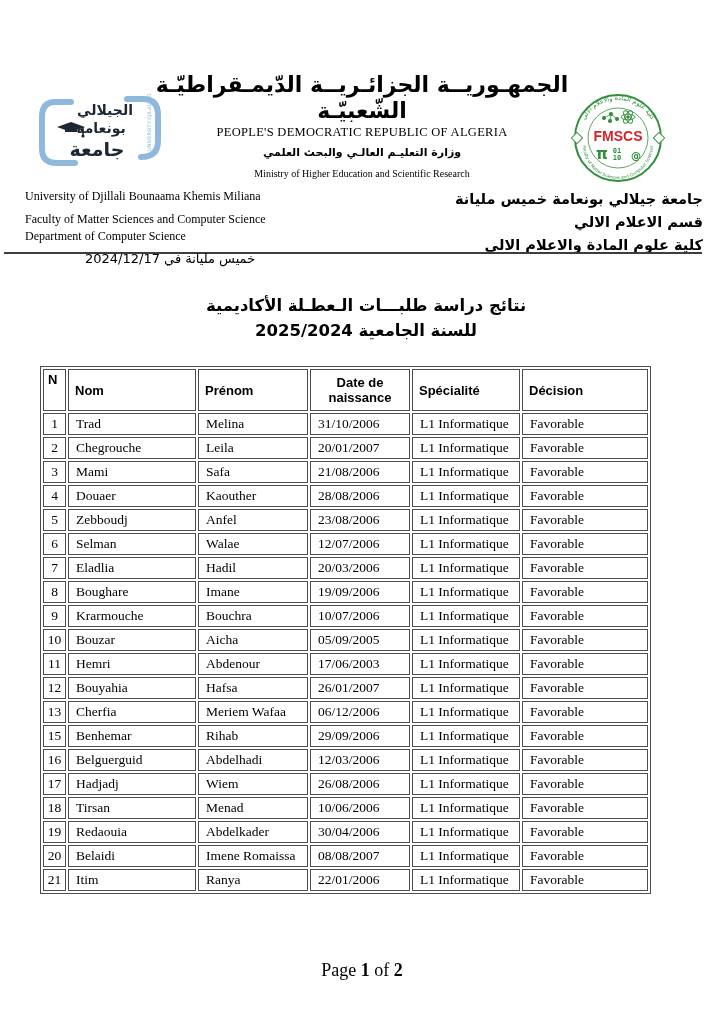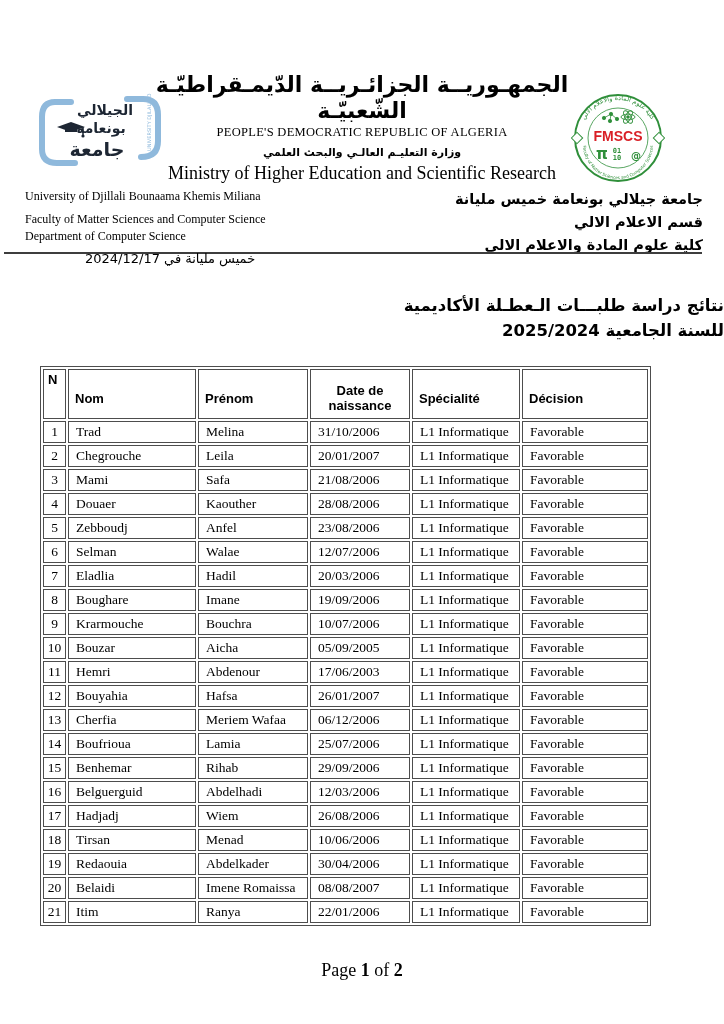--- a/index.html
+++ b/index.html
@@ -20,21 +20,21 @@
 
   
   .header-center {
     position: absolute;
     top: 72px; left: 130px; right: 130px;
     text-align: center;
   }
   .republic-ar { font-size: 22px; font-weight: bold; line-height: 26px; }
   .republic-en { font-size: 12.5px; line-height: 17px; letter-spacing: 0.3px; }
   .ministry-ar { font-size: 11px; font-weight: bold; line-height: 23px; }
-  .ministry-en { font-size: 18px; line-height: 19px; }
+  .ministry-en { font-size: 10px; line-height: 19px; }
 
   .logo-left  { position: absolute; top: 93px; left: 35px;  width: 128px; height: 78px; }
   .logo-right { position: absolute; top: 92px; left: 571px; width: 94px;  height: 92px; }
 
   
   .institutions {
     position: absolute;
     top: 188px; left: 25px; right: 21px;
     display: flex;
     justify-content: space-between;
@@ -54,20 +54,21 @@
     position: absolute;
     top: 251px; left: 85px;
     font-size: 13px;
     font-weight: normal;
   }
 
   
   .doc-title {
     position: absolute;
     top: 293px; left: 8px; right: 0;
+    text-align: center;
     font-weight: bold;
     font-size: 16.5px;
     line-height: 25px;
   }
 
   
   table.results {
     position: absolute;
     top: 366px; left: 40px;
     width: 605px;
@@ -81,21 +82,21 @@
     border: 1px solid #4d4d4d;
     overflow: hidden;
     white-space: nowrap;
   }
   table.results th {
     font-family: "Liberation Sans", sans-serif;
     font-weight: bold;
     font-size: 13px;
     text-align: left;
     vertical-align: middle;
-    padding: 13px 2px 5px 6px;
+    padding: 5px 2px 5px 6px;
     height: 32px;
     white-space: normal;
     line-height: 15px;
   }
   table.results th.n-col { vertical-align: top; padding: 2px 0 0 4px; }
   table.results th.center { text-align: center; padding-left: 2px; }
   table.results td {
     font-family: "Liberation Serif", serif;
     font-size: 13.5px;
     line-height: 16px;
@@ -324,28 +325,20 @@
         </tr>
         <tr>
           <td class="n-col">13</td>
           <td>Cherfia</td>
           <td>Meriem Wafaa</td>
           <td>06/12/2006</td>
           <td>L1 Informatique</td>
           <td>Favorable</td>
         </tr>
         <tr>
-          <td class="n-col">14</td>
-          <td>Boufrioua</td>
-          <td>Lamia</td>
-          <td>25/07/2006</td>
-          <td>L1 Informatique</td>
-          <td>Favorable</td>
-        </tr>
-        <tr>
           <td class="n-col">15</td>
           <td>Benhemar</td>
           <td>Rihab</td>
           <td>29/09/2006</td>
           <td>L1 Informatique</td>
           <td>Favorable</td>
         </tr>
         <tr>
           <td class="n-col">16</td>
           <td>Belguerguid</td>

